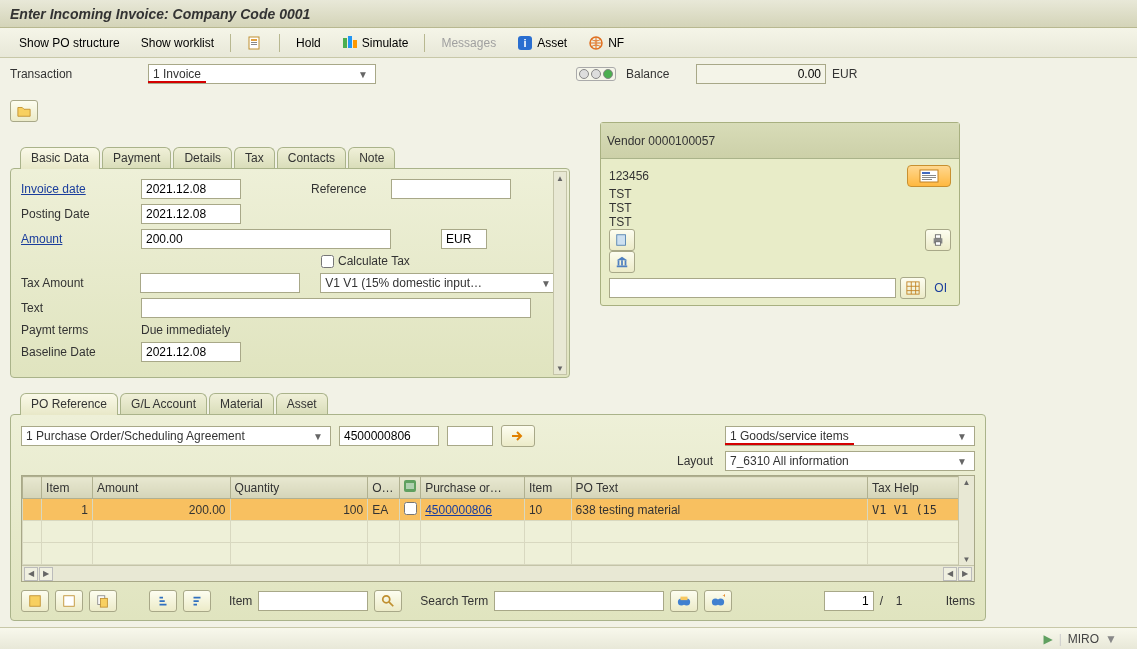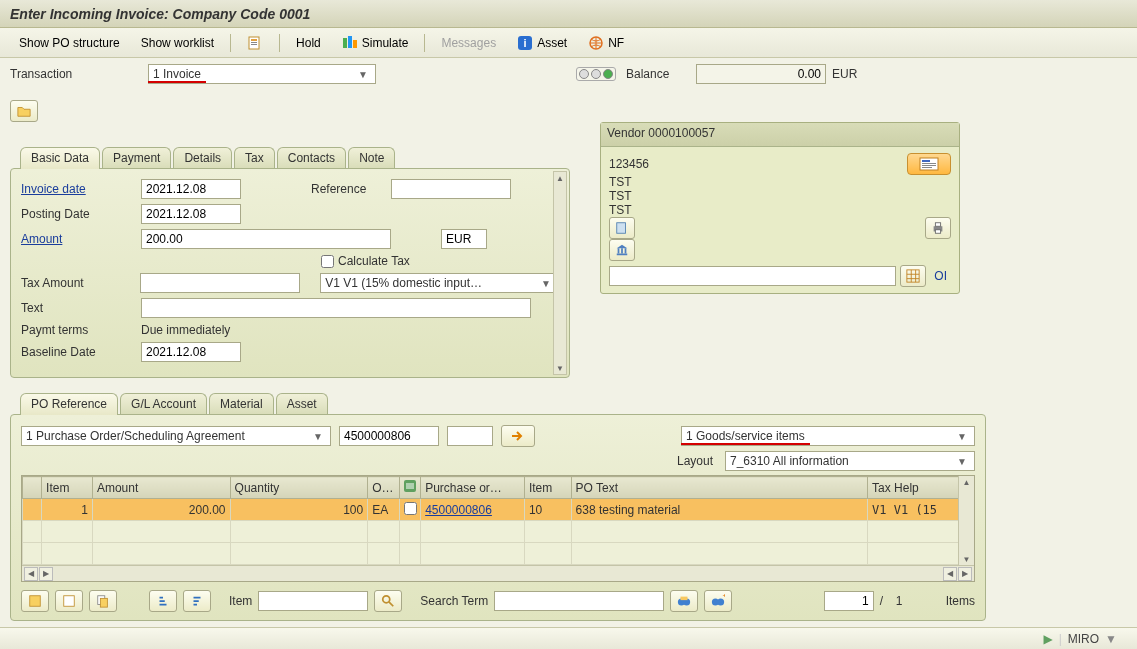--- a/index.html
+++ b/index.html
@@ -31,21 +31,21 @@
   .tab.active { background: linear-gradient(#faf9e8,#e8e8c8); font-weight: normal; z-index: 2;}
   .tab-panel { border: 1px solid #aab38a; background: linear-gradient(#eef0d8,#e0e4bf); border-radius: 4px; padding: 10px; position: relative; }
   .basic-panel { width: 560px; }
   .form-grid .row { margin-bottom: 5px; align-items: center; }
   .form-grid .lbl { width: 120px; }
   .link { color: #1a3d9c; text-decoration: underline; cursor: pointer; }
   .scroll-col { position:absolute; right:2px; top:2px; bottom:2px; width:14px; background:#e8e8d4; border:1px solid #c4c4a8; display:flex; flex-direction:column; justify-content:space-between; align-items:center; }
   .scroll-btn { width:12px; height:12px; font-size:8px; display:flex; align-items:center; justify-content:center; color:#666; cursor:pointer;}
   
   .vendor-box { position:absolute; left:600px; top:64px; width:360px; border:1px solid #a8b080; border-radius:3px; background:#e8ecc8; }
-  .vendor-head { background: linear-gradient(#d8dcb8,#ccd0a8); border-bottom:1px solid #aab38a; padding:3px 6px; height:24px; display:flex; align-items:flex-start; }
+  .vendor-head { background: linear-gradient(#d8dcb8,#ccd0a8); border-bottom:1px solid #aab38a; padding:3px 6px; height:36px; display:flex; align-items:center; }
   .vendor-body { padding:6px 8px; display:flex; flex-direction:column; gap:0; color:#1a3d9c; font-size:12px;}
   .vendor-body .vl { color:#333; }
   .addr-btn { width:44px; height:22px; background:linear-gradient(#ffd890,#ffb840); border:1px solid #c89030; border-radius:4px; display:flex; align-items:center; justify-content:center; cursor:pointer;}
   .vendor-btns { display:flex; gap:6px; }
   .sq-btn { width:26px; height:22px; border:1px solid #a8a888; background:linear-gradient(#fdfdf0,#ecebc8); border-radius:3px; display:flex; align-items:center; justify-content:center; cursor:pointer; }
   .oi-row { display:flex; align-items:center; gap:4px; margin-top:4px;}
   .oi-field { flex:1; height:20px; border:1px solid #a8a888; background:#fff; }
   
   .lower-tabs { margin-top: 14px; }
   .po-panel { width: 976px; padding: 10px 10px 8px 10px; }
@@ -300,21 +300,21 @@
             <span class="dd-arrow">▼</span>
           </div>
           <input class="field" style="width: 100px;" value="4500000806">
           <input class="field" style="width: 46px;">
           <button class="small-btn" style="width:34px">
             <svg width="16" height="12" viewBox="0 0 16 12">
                 <path d="M2 6 H10 M7 2 L11 6 L7 10" stroke="#e08000" stroke-width="2" fill="none"></path>
               </svg>
           </button>
           <span style="flex:1"></span>
-          <div class="dropdown" style="width:294px; position:relative">
+          <div class="dropdown" style="width:250px; position:relative">
             <span class="red-underline">1 Goods/service items</span>
             <span class="dd-arrow">▼</span>
           </div>
         </div>
         <div class="po-top" style="justify-content:flex-end; gap:12px;">
           <span>Layout</span>
           <div class="dropdown" style="width:250px">
             <span>7_6310 All information</span>
             <span class="dd-arrow">▼</span>
           </div>

